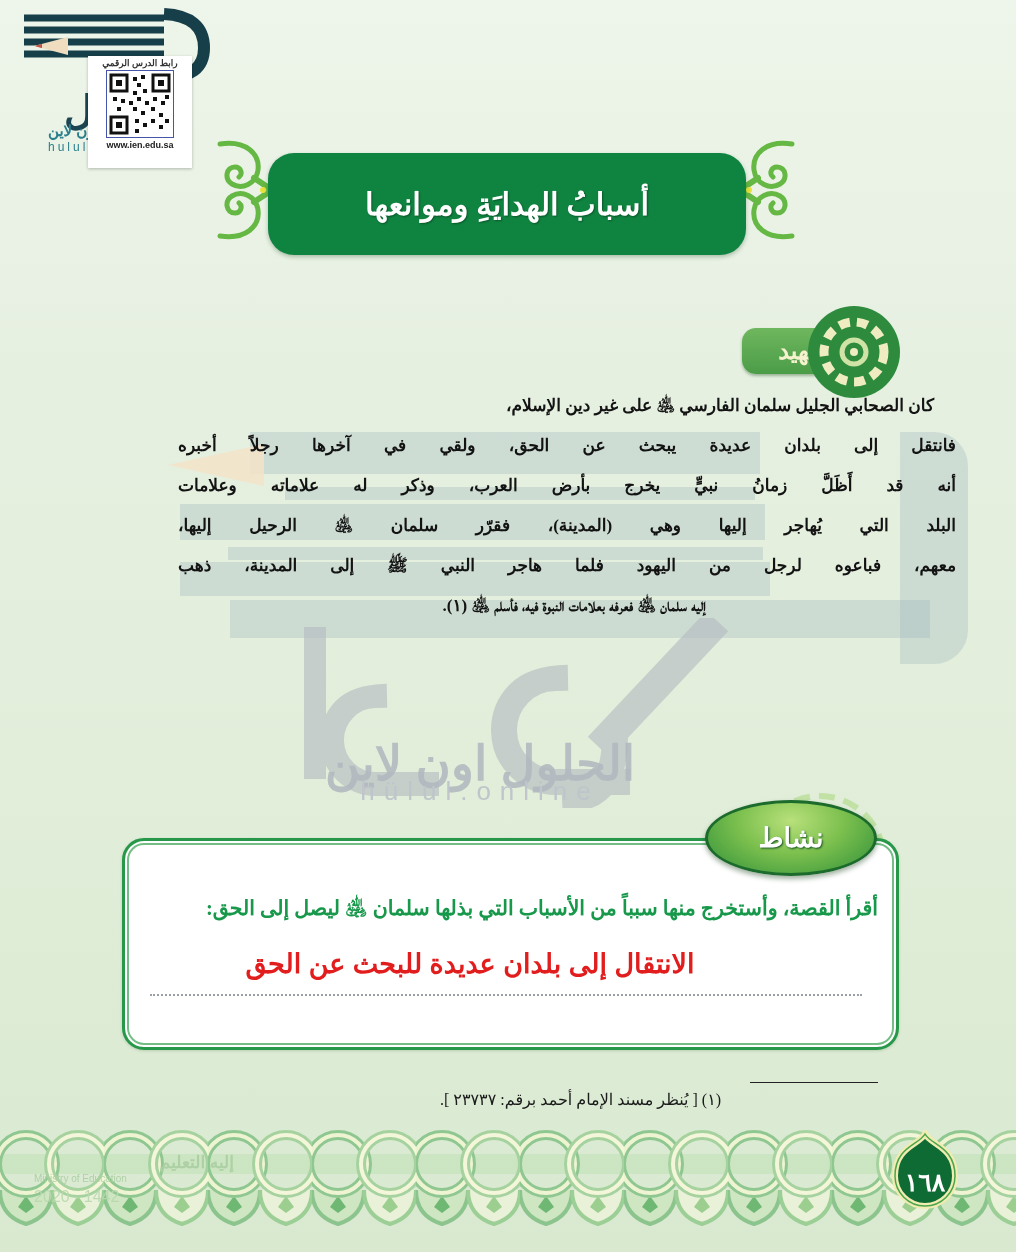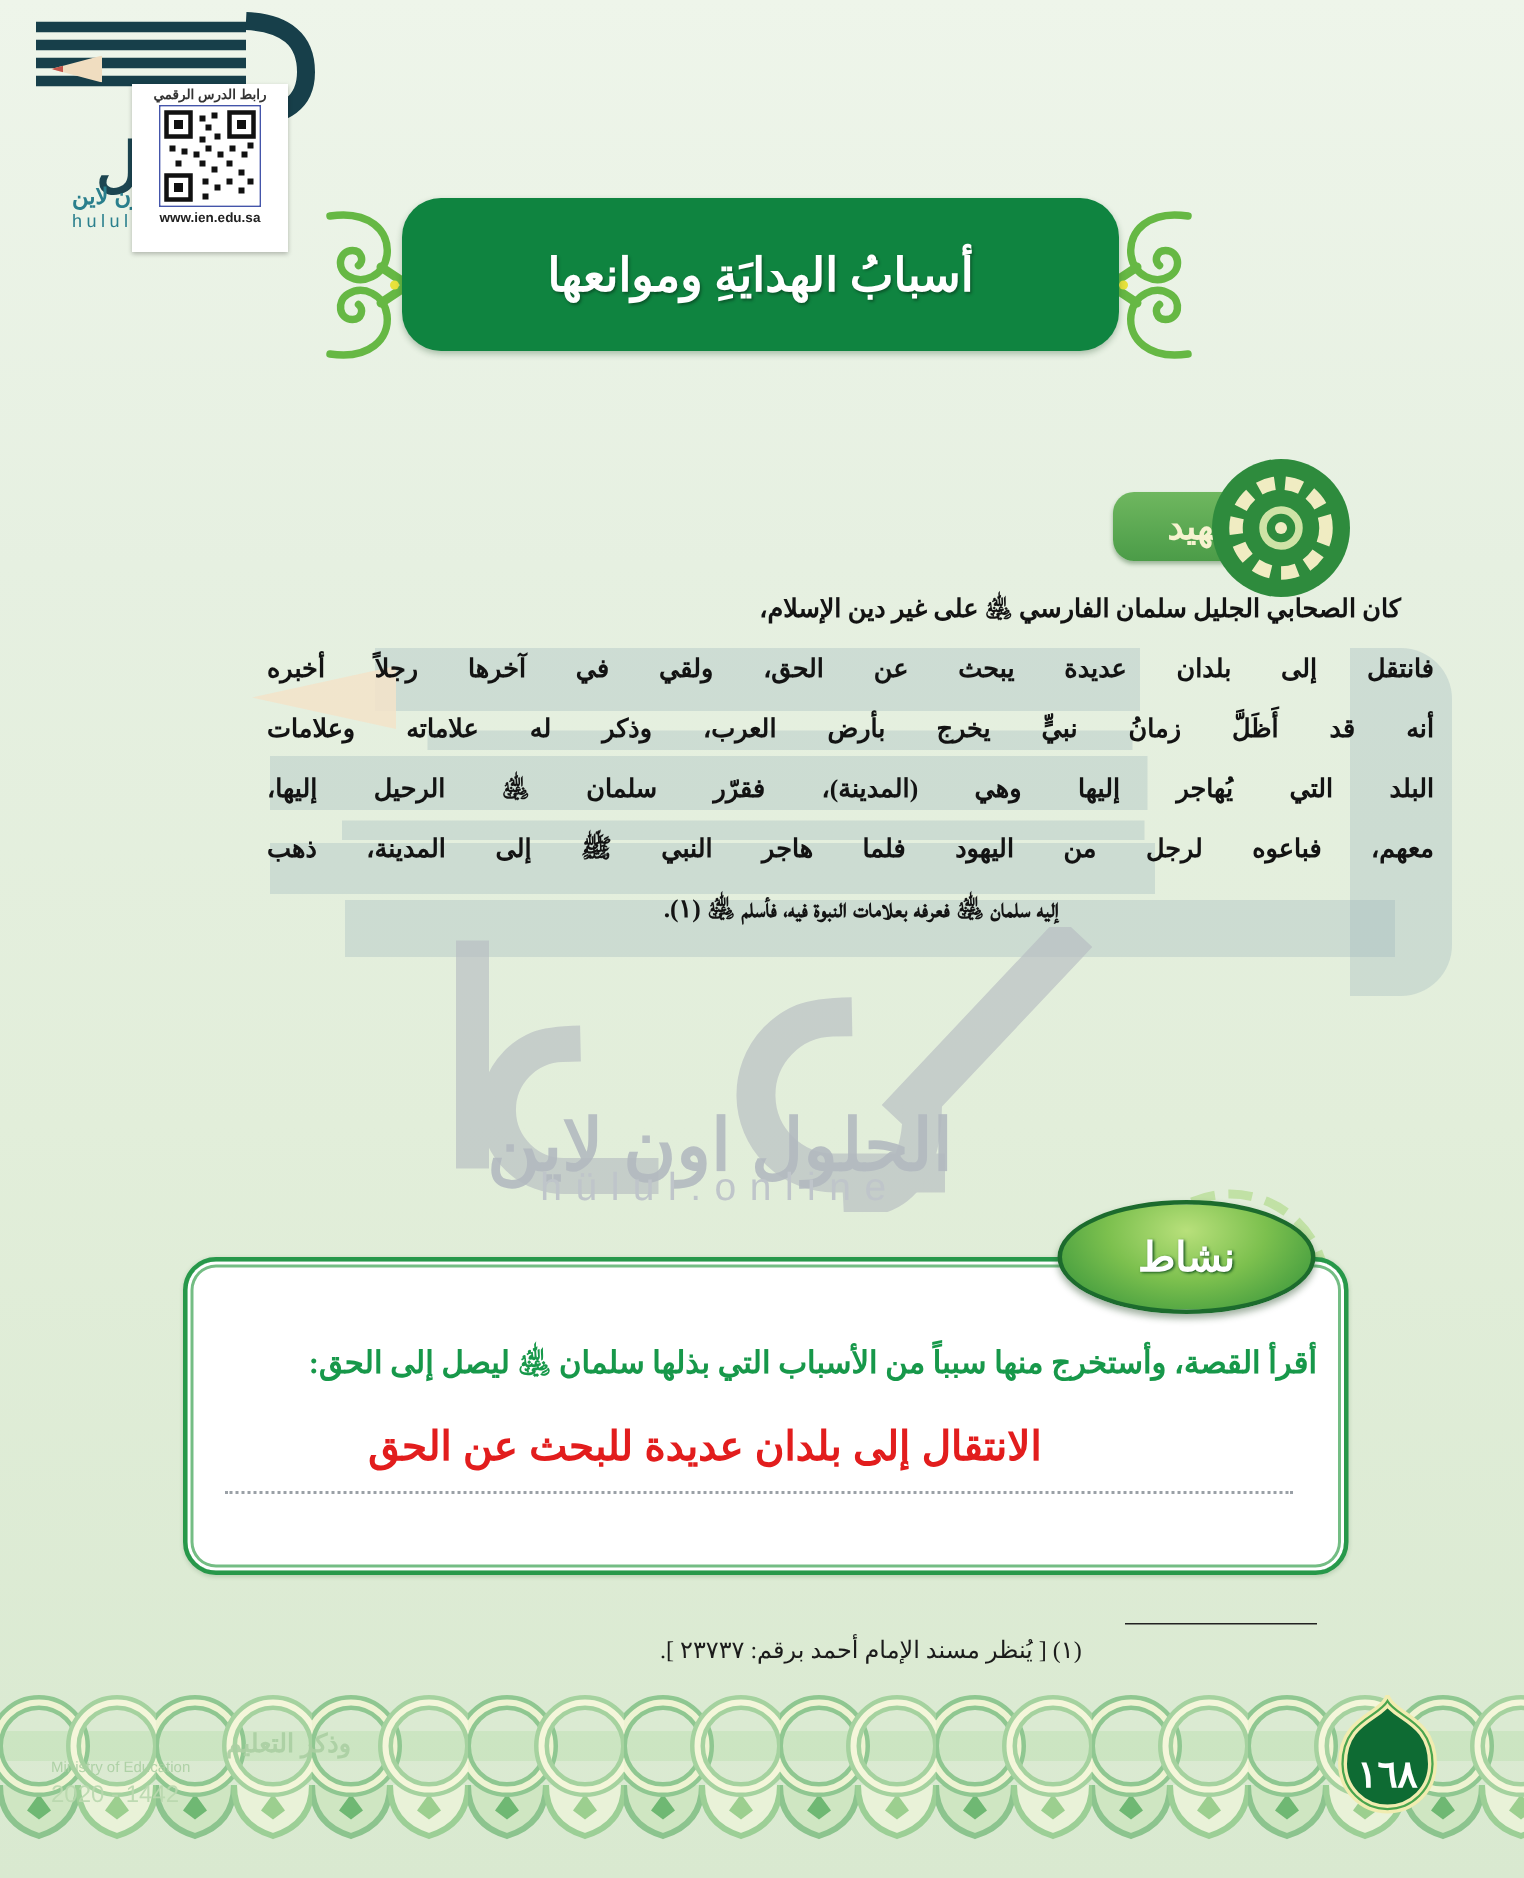--- a/index.html
+++ b/index.html
@@ -32,21 +32,21 @@
   .unit-label{margin-top:30px;color:#fff;font-weight:bold;font-size:23px;
     text-shadow:0 0 2px #2e7d32,0 0 3px #2e7d32,1px 1px 0 #2e7d32;}
   .unit-num{color:#fff;font-weight:bold;font-size:20px;text-shadow:0 0 2px #2e7d32,1px 1px 0 #2e7d32;}
   .lesson-badge{left:820px;top:98px;width:118px;height:88px;}
   .lesson-label{position:absolute;left:0;right:0;top:22px;text-align:center;color:#faf4c0;
     font-weight:bold;font-size:21px;text-shadow:0 0 2px #2e7d32,1px 1px 1px #1d5a22;}
   .lesson-num{position:absolute;left:0;right:0;top:50px;text-align:center;color:#fff;
     font-weight:bold;font-size:18px;text-shadow:0 0 2px #2e7d32;}
 
   
-  .title-banner{left:268px;top:132px;width:478px;height:102px;background:#0f8440;
+  .title-banner{left:268px;top:153px;width:478px;height:102px;background:#0f8440;
     border-radius:26px;display:flex;align-items:center;justify-content:center;
     box-shadow:0 2px 4px rgba(20,70,30,.3);}
   .title-text{color:#fff;font-weight:bold;font-size:31px;text-shadow:1px 1px 2px rgba(0,0,0,.35);}
   .ornament{top:136px;width:100px;height:108px;}
   .ornament.left{left:180px;transform:scaleX(-1);}
   .ornament.right{left:732px;}
 
   
   .tamheed-pill{left:742px;top:328px;width:124px;height:46px;border-radius:14px;
     background:linear-gradient(180deg,#6fb75f,#4b9c48);display:flex;align-items:center;
@@ -125,21 +125,21 @@
         <circle cx="26" cy="38" r="29" fill="none" stroke="#eef3d2" stroke-width="4"></circle>
         <circle cx="78" cy="38" r="29" fill="none" stroke="#a5d29f" stroke-width="10"></circle>
         <circle cx="78" cy="38" r="29" fill="none" stroke="#f4f6da" stroke-width="4"></circle>
       </pattern>
     </defs>
     <rect x="0" y="28" width="1016" height="20" fill="#bfe0b4" opacity="0.55"></rect>
     <rect width="1016" height="126" fill="url(#rings)"></rect>
   </svg>
 
   <div class="abs ministry">
-    <div class="m-ar">وذكر التعليم</div>
+    <div class="m-ar">إليه التعليم</div>
     <div class="m-en">Ministry of Education</div>
     <div class="m-yr">2020 - 1442</div>
   </div>
 
   <div class="abs page-badge">
     <svg width="78" height="92" viewBox="0 0 78 92" aria-hidden="true">
       <path d="M39,4 C33,15 9,17 9,46 a30,30 0 1 0 60,0 C69,17 45,15 39,4 Z" fill="#0e6b33" stroke="#f1ecb0" stroke-width="6"></path>
       <path d="M39,4 C33,15 9,17 9,46 a30,30 0 1 0 60,0 C69,17 45,15 39,4 Z" fill="none" stroke="#4aa54e" stroke-width="1.5" transform="translate(0,0)"></path>
     </svg>
     <div class="page-num">١٦٨</div>

